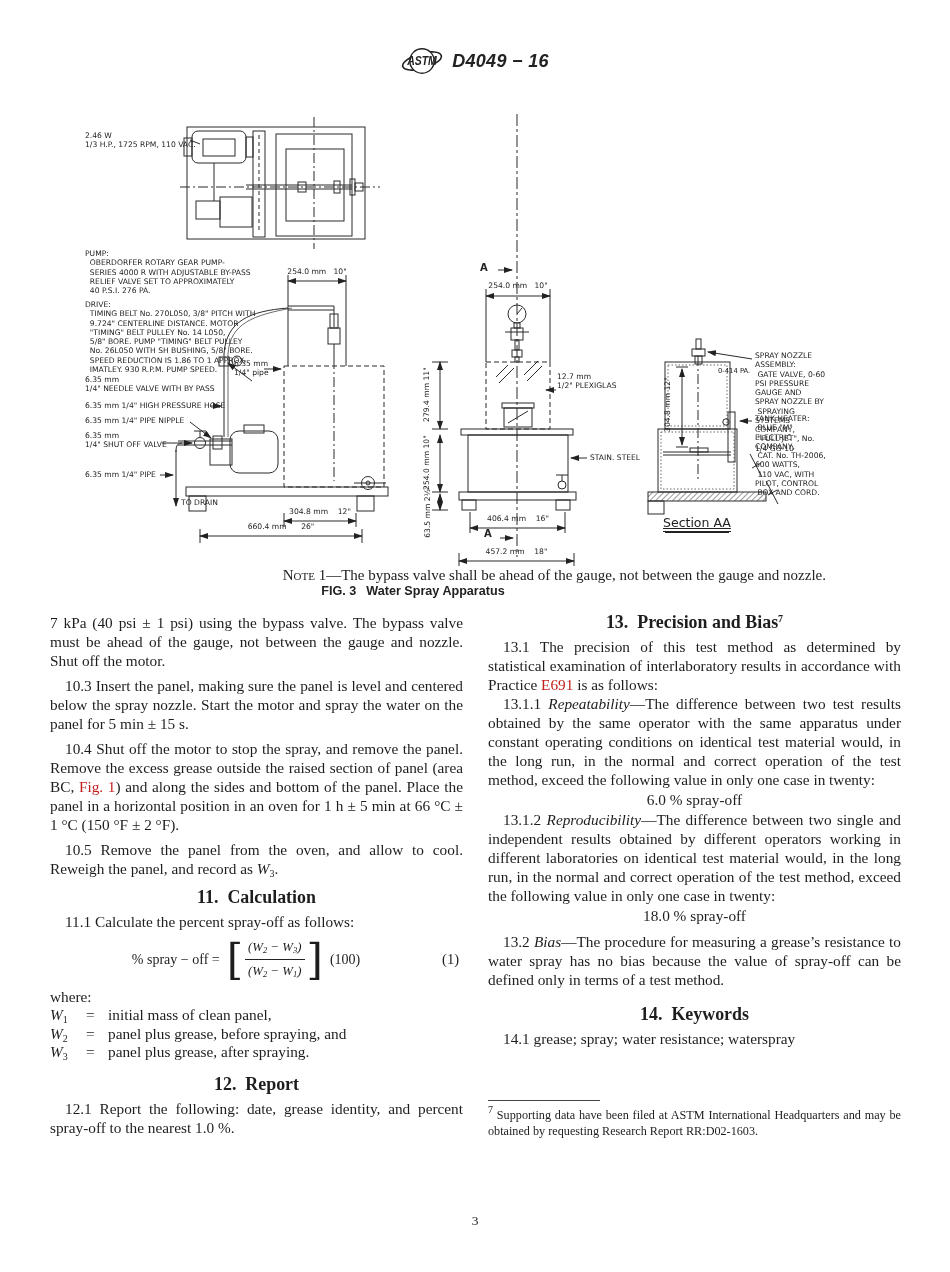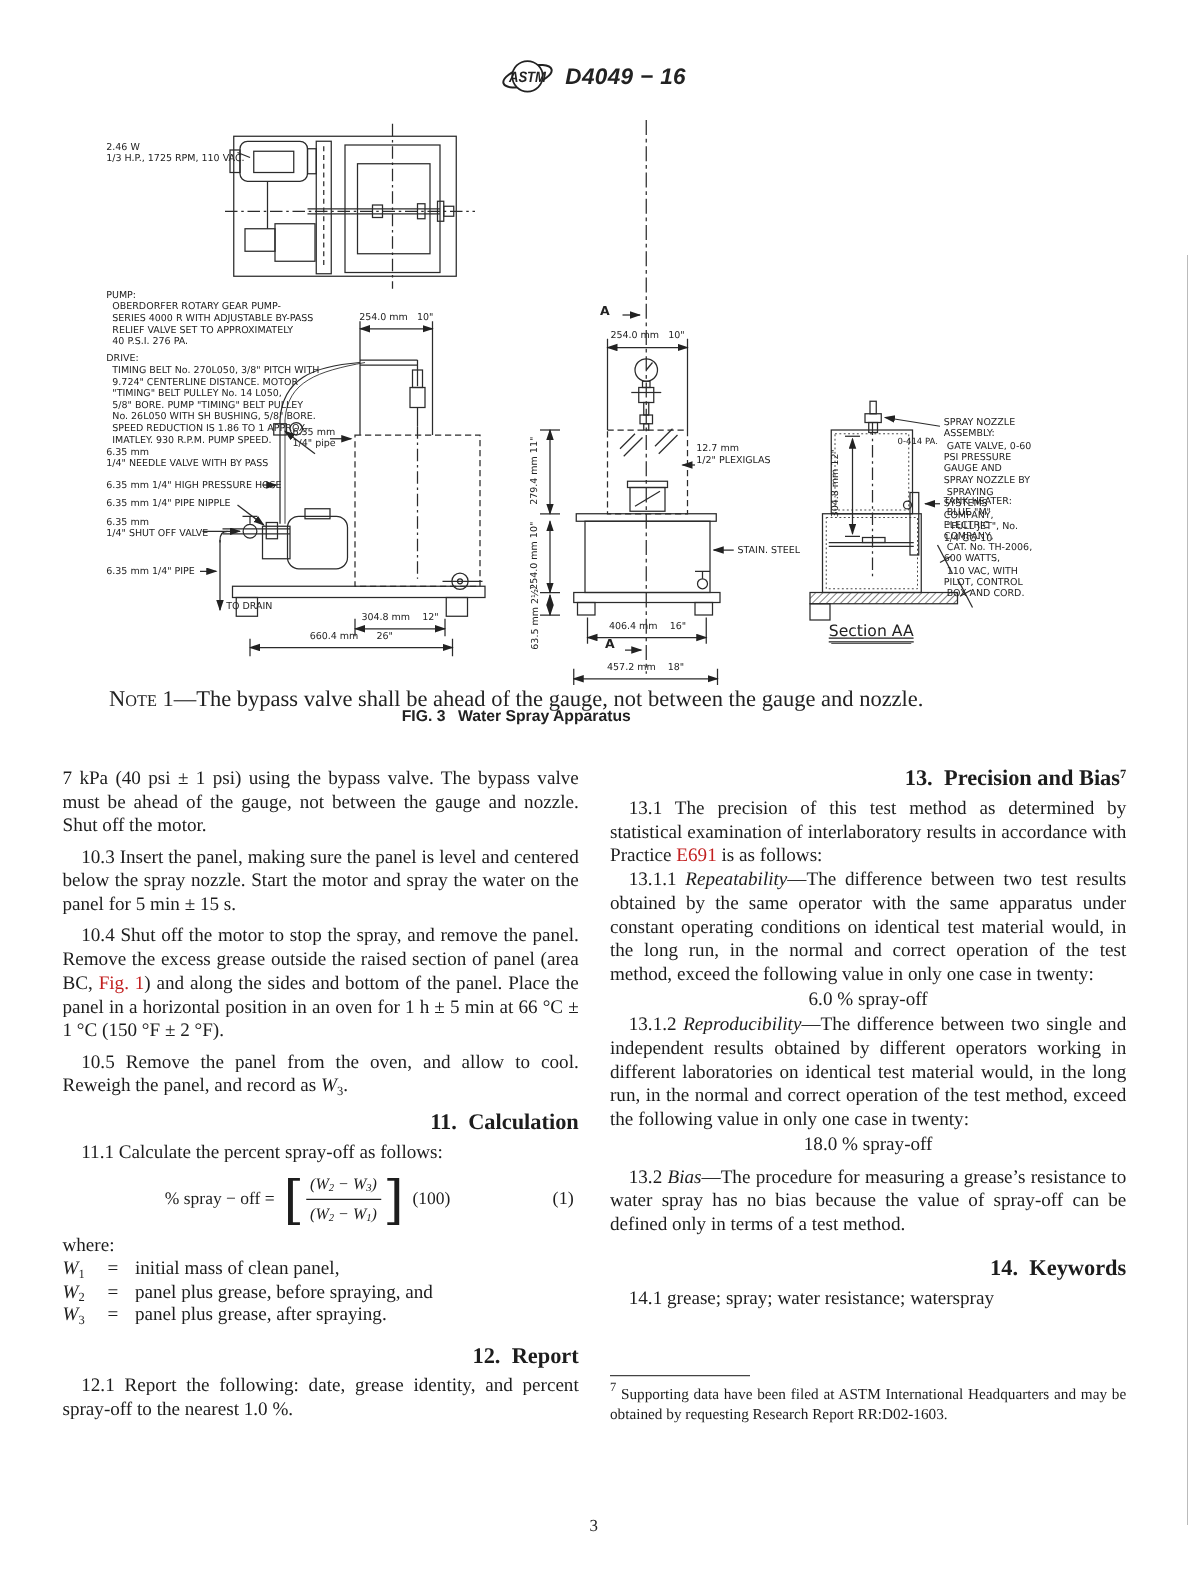--- a/index.html
+++ b/index.html
@@ -6,37 +6,37 @@
   html,body { background:#888; }
   #page {
     position:relative; width:950px; height:1272px; background:#ffffff;
     margin:0 auto; overflow:hidden; color:#1c1c1c;
     font-family:"Liberation Serif", serif;
   }
   
   #hdr { position:absolute; top:46px; left:0; width:100%; display:flex; justify-content:center; align-items:center; gap:9px;font-style:italic; }
   #hdr .code { font-family:"Liberation Sans", sans-serif; font-weight:bold; font-size:18px; letter-spacing:.3px; color:#222; }
   
-  #fig { position:absolute; left:0; top:91px; width:826px; height:505px; }
+  #fig { position:absolute; left:0; top:109px; width:826px; height:505px; }
   #figart { position:absolute; left:0; top:0; width:950px; height:460px; }
   .fl { position:absolute; font:7.6px/1.22 "DejaVu Sans", sans-serif; color:#222; white-space:pre-wrap; }
   .dim { text-align:center; }
   .rot { transform:rotate(-90deg); text-align:center; white-space:nowrap; }
   .amark { font:10px/1 "DejaVu Sans", sans-serif; font-weight:bold; }
   .secaa { font:12.5px/1.1 "DejaVu Sans", sans-serif; color:#222; border-bottom:1px solid #222; padding-bottom:1px; box-shadow:0 3px 0 -2px #222; text-decoration:underline; }
-  #fignote { position:absolute; left:0; top:458px; width:100%; text-align:center; font-size:18px; color:#222; }
+  #fignote { position:absolute; left:0; top:458px; width:100%; text-align:right; font-size:15px; color:#222; }
   #fignote .nlabel { font-variant:small-caps; }
   #figcap { position:absolute; left:0; top:475px; width:100%; text-align:center; font-family:"Liberation Sans", sans-serif; font-weight:bold; font-size:12.6px; color:#222; }
   #figcap .gap { display:inline-block; width:10px; }
   
   .col { position:absolute; top:613px; width:413px; font-size:15.3px; line-height:19px; text-align:justify; color:#1d1d1d; }
   #colL { left:50px; } #colR { left:488px; }
   .para { text-indent:15px; }
   .nopind { text-indent:0; }
-  .hsec { font-weight:bold; margin:10px 0 5px; text-align:right; }
+  .hsec { font-weight:bold; margin:10px 0 5px; text-align:center; }
   .hsec .ht { margin-left:9px; }
   .red { color:#c21f1f; }
   i.mv { }
   sub { font-size:10px; vertical-align:-3px; line-height:0; }
   sup.fn { font-size:10px; vertical-align:6px; line-height:0; }
   .cline { text-align:center; text-indent:0; margin:1px 0; }
   
   .eqrow { display:flex; align-items:center; margin:7px 0 6px; }
   .eqmid { flex:1; display:flex; justify-content:center; align-items:center; font-size:14px; }
   .eqtag { font-size:14.5px; padding-right:4px; }

